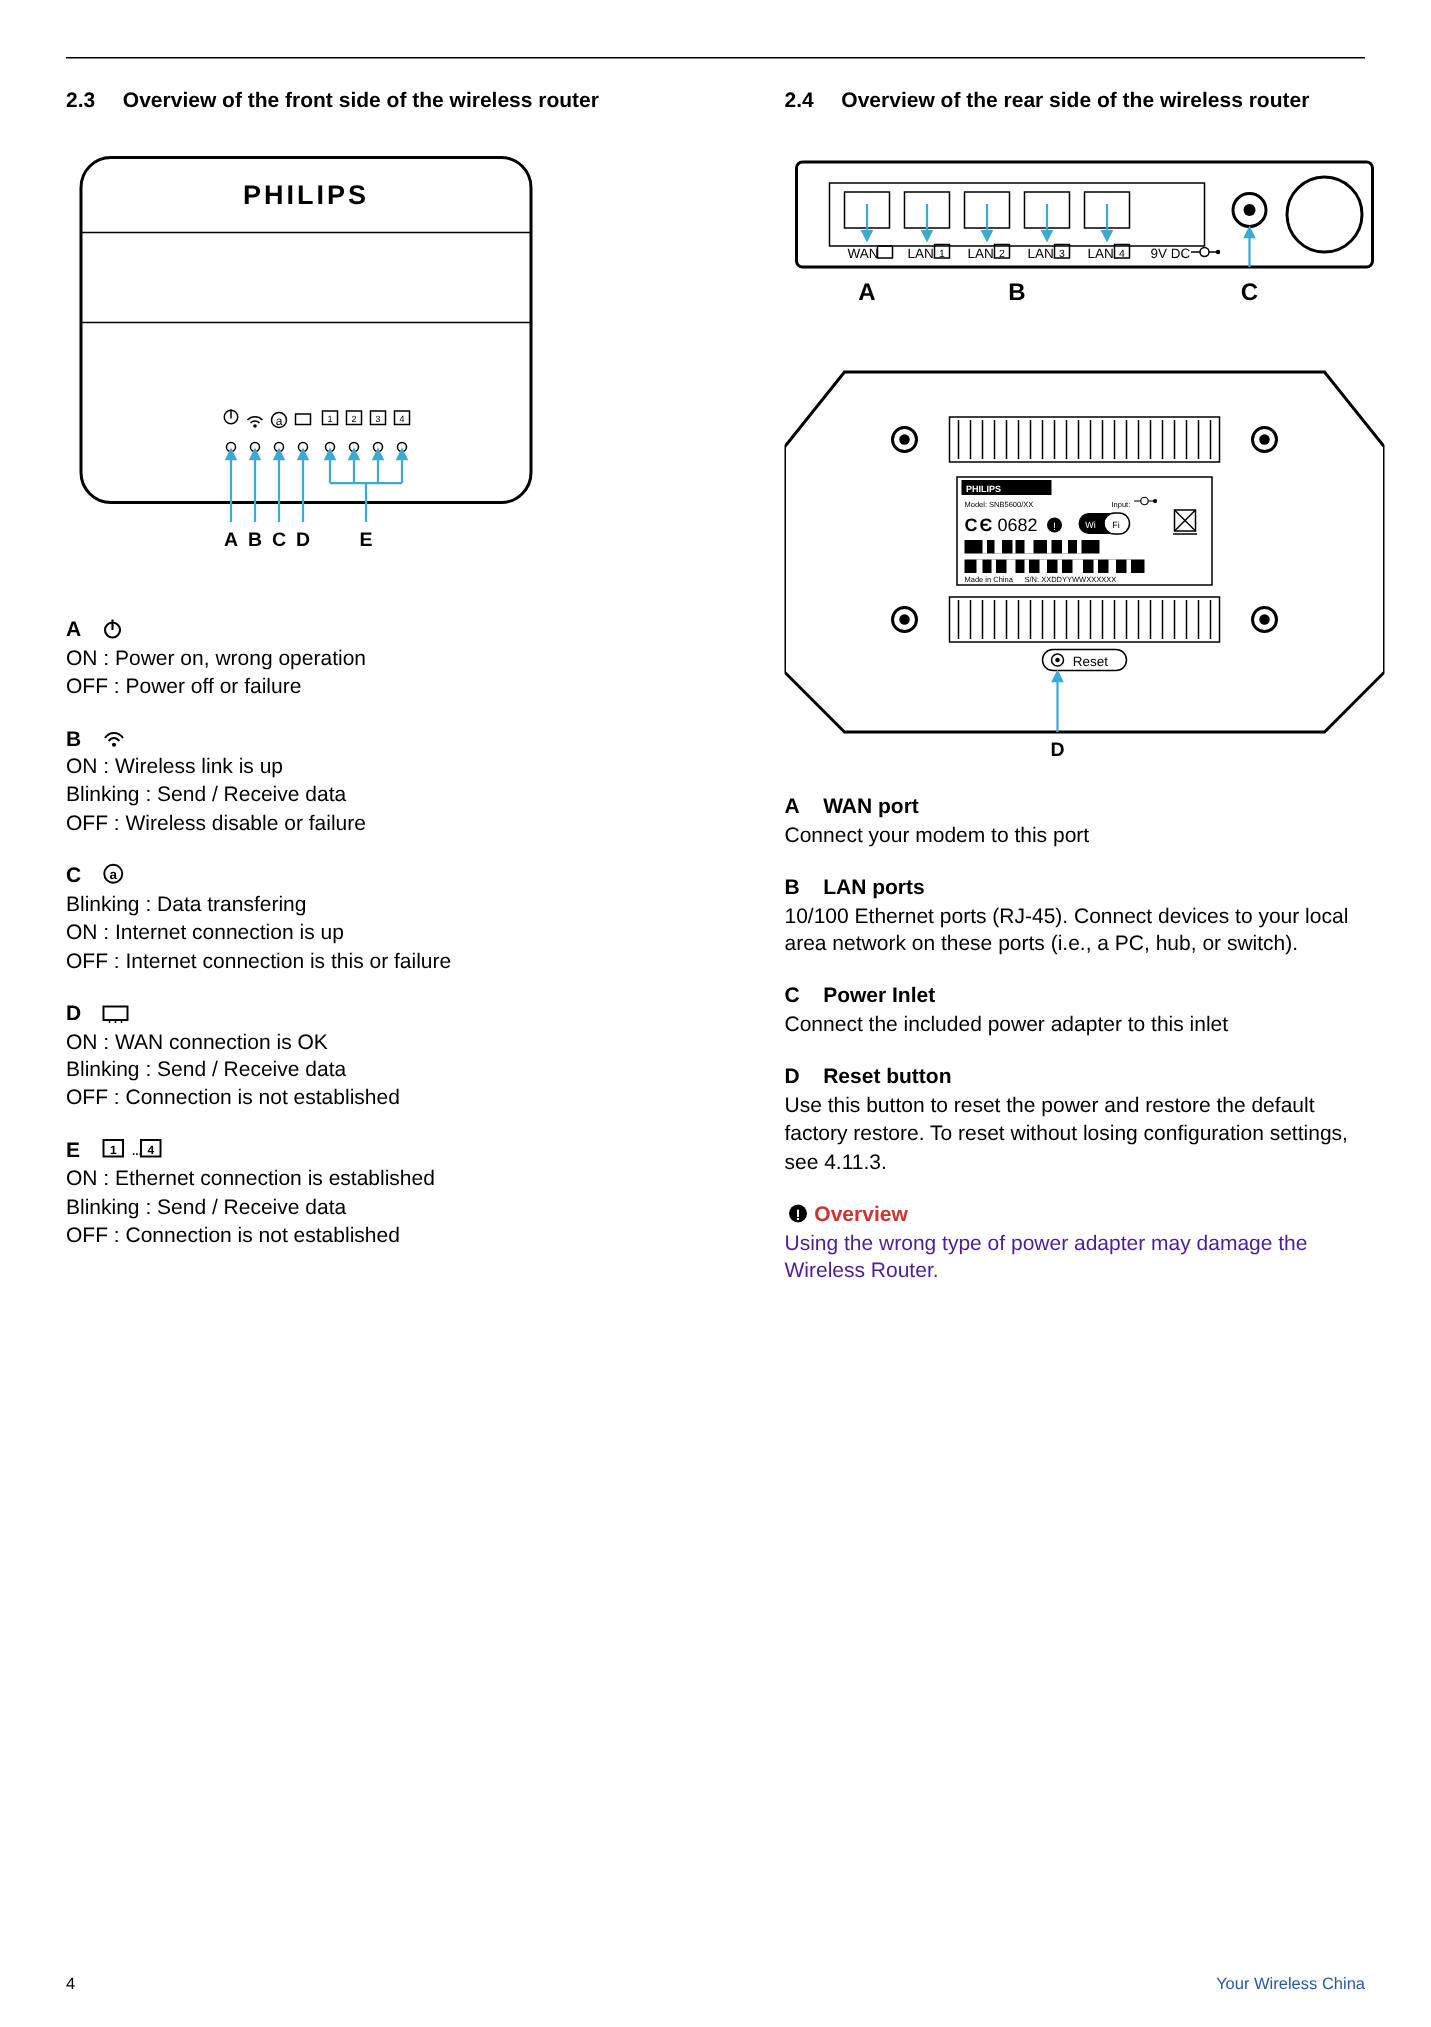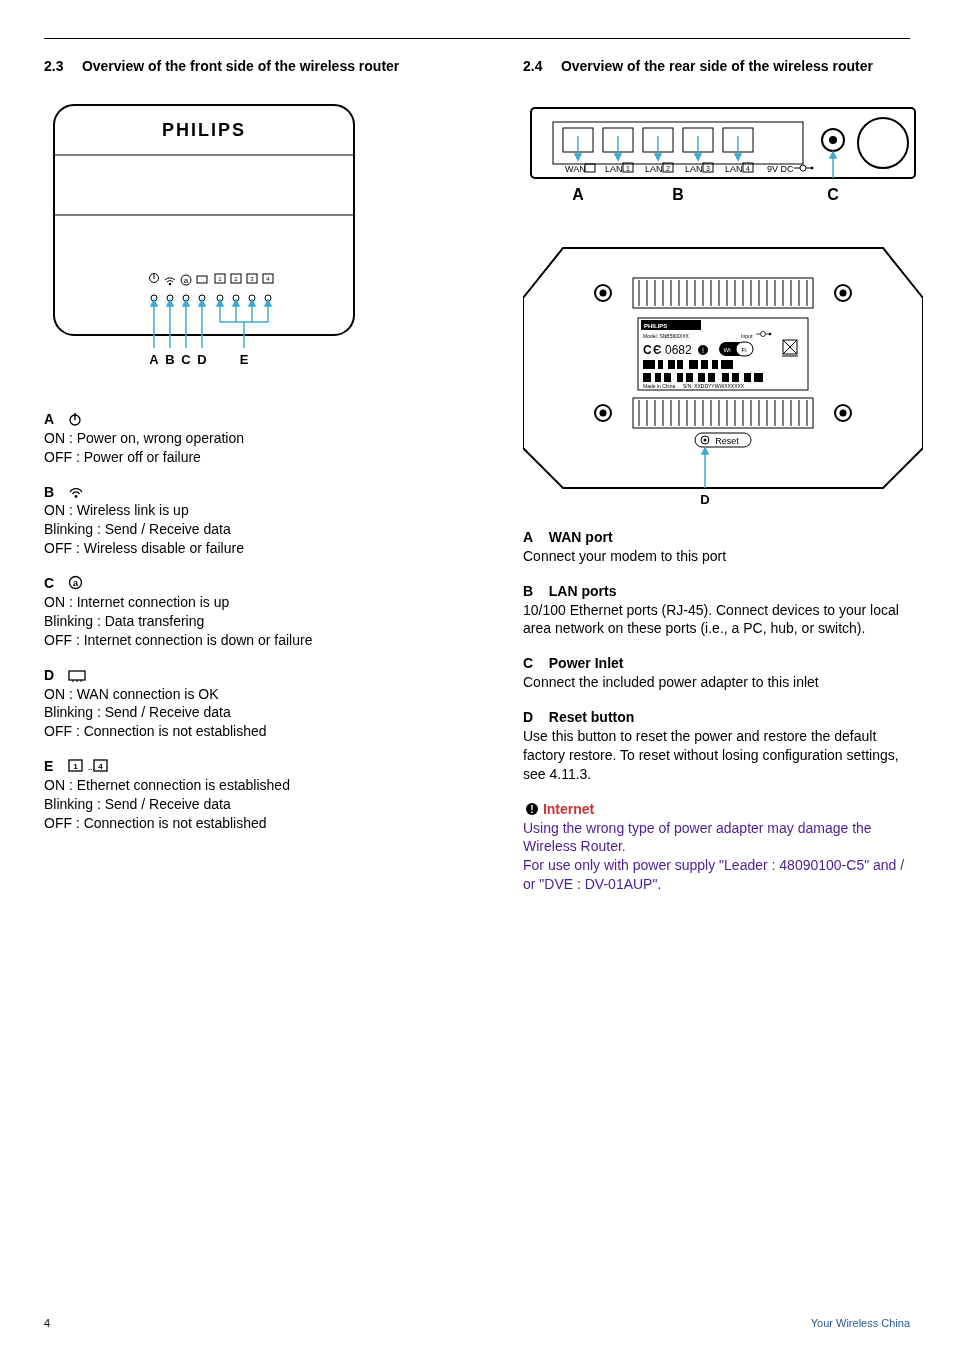--- a/index.html
+++ b/index.html
@@ -159,23 +159,23 @@
       <div class="blk">
         <div class="lead">
           <span class="letter">C</span>
           <span class="icon">
             <svg width="15" height="15">
                 <circle cx="7.5" cy="7.5" r="6" fill="none" stroke="#000" stroke-width="1.3"></circle>
                 <text x="7.5" y="11" text-anchor="middle" font-size="9" font-family="Arial">a</text>
               </svg>
           </span>
         </div>
+        <div>Blinking : Data transfering</div>
         <div>ON : Internet connection is up</div>
-        <div>Blinking : Data transfering</div>
-        <div>OFF : Internet connection is down or failure</div>
+        <div>OFF : Internet connection is this or failure</div>
       </div>
 
       <div class="blk">
         <div class="lead">
           <span class="letter">D</span>
           <span class="icon">
             <svg width="18" height="12">
                 <rect x="1" y="1" width="16" height="9" fill="none" stroke="#000" stroke-width="1.3"></rect>
                 <line x1="5" y1="10" x2="5" y2="12" stroke="#000"></line>
                 <line x1="9" y1="10" x2="9" y2="12" stroke="#000"></line>
@@ -437,24 +437,23 @@
       </div>
 
       <div class="blk">
         <div class="warn-title">
           <span class="icon">
             <svg width="14" height="14">
                 <circle cx="7" cy="7" r="6" fill="#000"></circle>
                 <text x="7" y="11" text-anchor="middle" fill="#fff" font-size="10" font-weight="bold">!</text>
               </svg>
           </span>
-          <span>Internet</span>
+          <span>Overview</span>
         </div>
         <div class="warn-text">Using the wrong type of power adapter may damage the Wireless Router.</div>
-        <div class="warn-text">For use only with power supply "Leader : 48090100-C5" and / or "DVE : DV-01AUP".</div>
       </div>
 
     </div>
   </div>
 
   <div class="footer">
     <span>4</span>
     <span class="chap">Your Wireless China</span>
   </div>
 </div>

